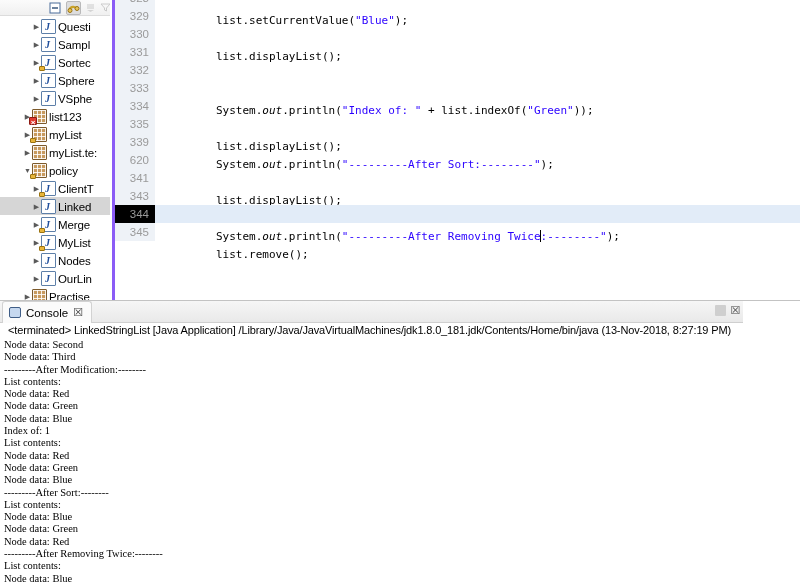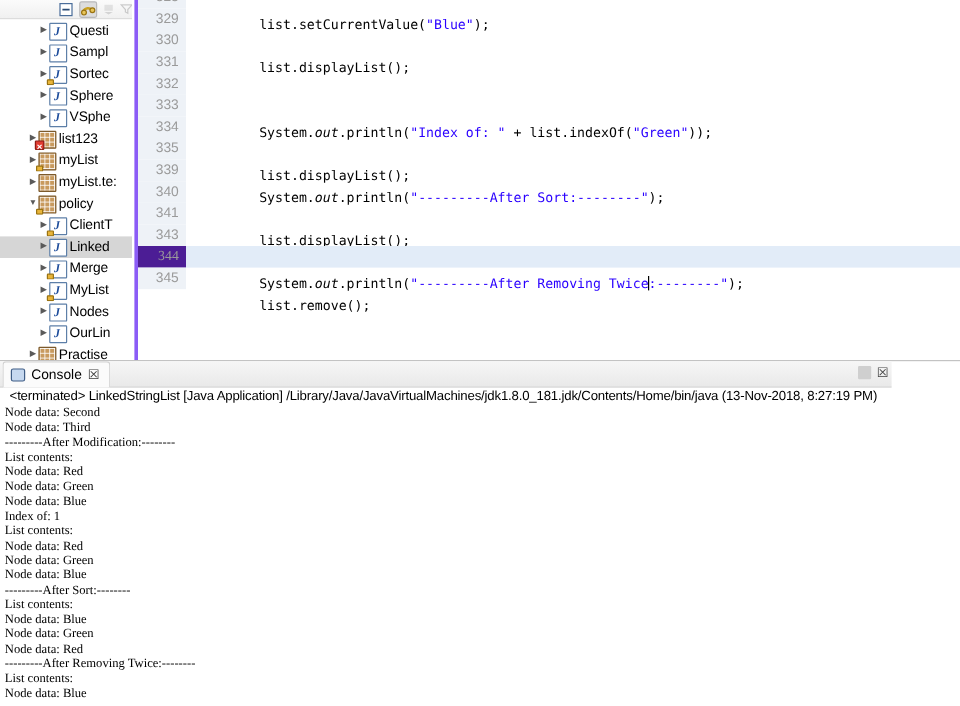--- a/index.html
+++ b/index.html
@@ -202,21 +202,21 @@
     text-align: right;
     padding-right: 6px;
     color: #9a9a9a;
     font-family: "Liberation Sans", sans-serif;
     font-size: 11.5px;
     background: #eef2f7;
     box-sizing: border-box;
     vertical-align: top;
     height: 18px;
   }
-  .code-line.hl .gutter { background: #4c1d95; font-family: Liberation Serif, serif; }
+  .code-line.hl .gutter { background: #000000; }
   .ctext {
     display: inline-block;
     padding-left: 8px;
     color: #000;
     vertical-align: top;
     height: 18px;
     margin-top: 23px;
   }
   .k-str { color: #2a00ff; }
   .k-ital { font-style: italic; color: #000; }
@@ -386,21 +386,21 @@
       <div class="code-scroll">
           <div class="code-line" style="margin-top: -11px;"><span class="gutter">328</span><span class="ctext"><span>        list.setCurrentValue(</span><span class="k-str">"Blue"</span><span>);</span></span></div>
           <div class="code-line"><span class="gutter">329</span><span class="ctext"> </span></div>
           <div class="code-line"><span class="gutter">330</span><span class="ctext"><span>        list.displayList();</span></span></div>
           <div class="code-line"><span class="gutter">331</span><span class="ctext"> </span></div>
           <div class="code-line"><span class="gutter">332</span><span class="ctext"> </span></div>
           <div class="code-line"><span class="gutter">333</span><span class="ctext"><span>        System.</span><span class="k-ital">out</span><span>.println(</span><span class="k-str">"Index of: "</span><span> + list.indexOf(</span><span class="k-str">"Green"</span><span>));</span></span></div>
           <div class="code-line"><span class="gutter">334</span><span class="ctext"> </span></div>
           <div class="code-line"><span class="gutter">335</span><span class="ctext"><span>        list.displayList();</span></span></div>
           <div class="code-line"><span class="gutter">339</span><span class="ctext"><span>        System.</span><span class="k-ital">out</span><span>.println(</span><span class="k-str">"---------After Sort:--------"</span><span>);</span></span></div>
-          <div class="code-line"><span class="gutter">340</span><span class="ctext"> </span></div>
+          <div class="code-line"><span class="gutter">620</span><span class="ctext"> </span></div>
           <div class="code-line"><span class="gutter">341</span><span class="ctext"><span>        list.displayList();</span></span></div>
           <div class="code-line"><span class="gutter">343</span><span class="ctext"> </span></div>
           <div class="code-line hl"><span class="gutter">344</span><span class="ctext"><span>        System.</span><span class="k-ital">out</span><span>.println(</span><span class="k-str">"---------After Removing Twice</span><span class="caret"></span><span class="k-str">:--------"</span><span>);</span></span></div>
           <div class="code-line"><span class="gutter">345</span><span class="ctext"><span>        list.remove();</span></span></div>
         </div>
     </div>
   </div>
 
   <div class="console">
     <div class="console-tabbar">

